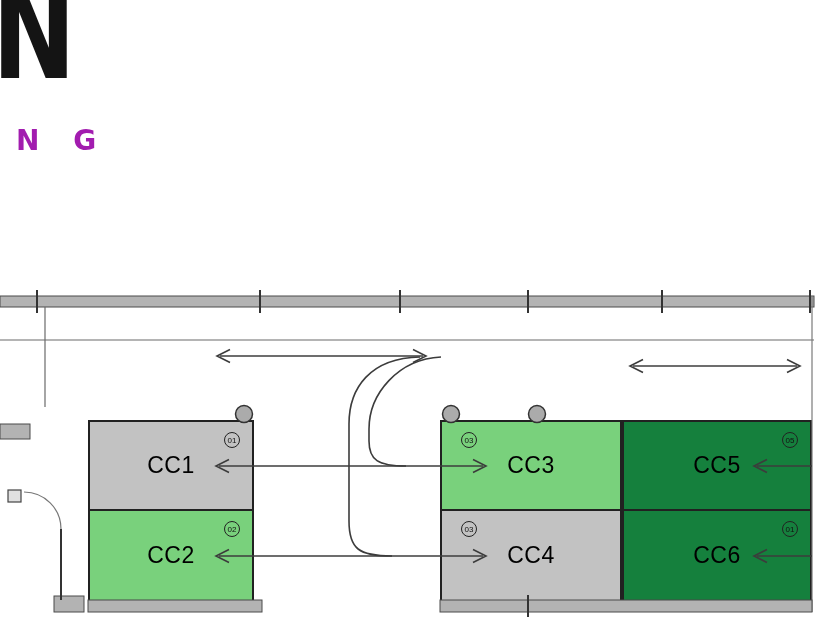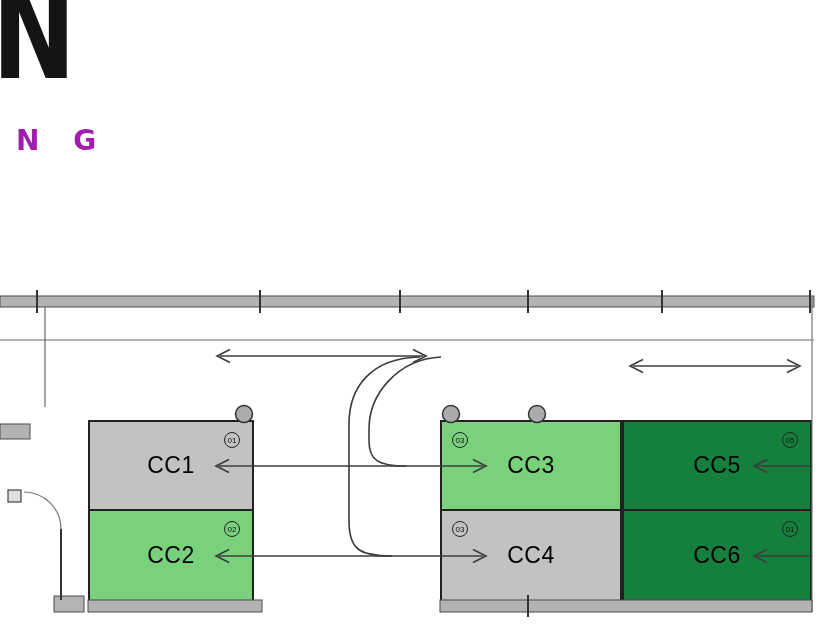--- a/index.html
+++ b/index.html
@@ -31,21 +31,21 @@
   .stall.top{border-bottom:2px solid #212121}
   .fill-gray  {background:#c2c2c2}
   .fill-green {background:#79d17c}
   .fill-yellow{background:#15803d}
   .stall-label{font-size:23px;color:#000;letter-spacing:.5px}
   .badge{
     position:absolute;top:10px;width:16px;height:16px;border:1px solid #222;border-radius:50%;
     display:flex;align-items:center;justify-content:center;font-size:8px;color:#111;box-sizing:border-box
   }
   .badge-r{right:12px}
-  .badge-l{left:10px}
+  .badge-l{left:19px}
 
   svg.linework{position:absolute;left:0;top:0;z-index:5;pointer-events:none}
 </style>
 </head>
 <body>
 
 <div class="stage">
 
   <div class="logo">
     <div class="logo-mark">N</div>

